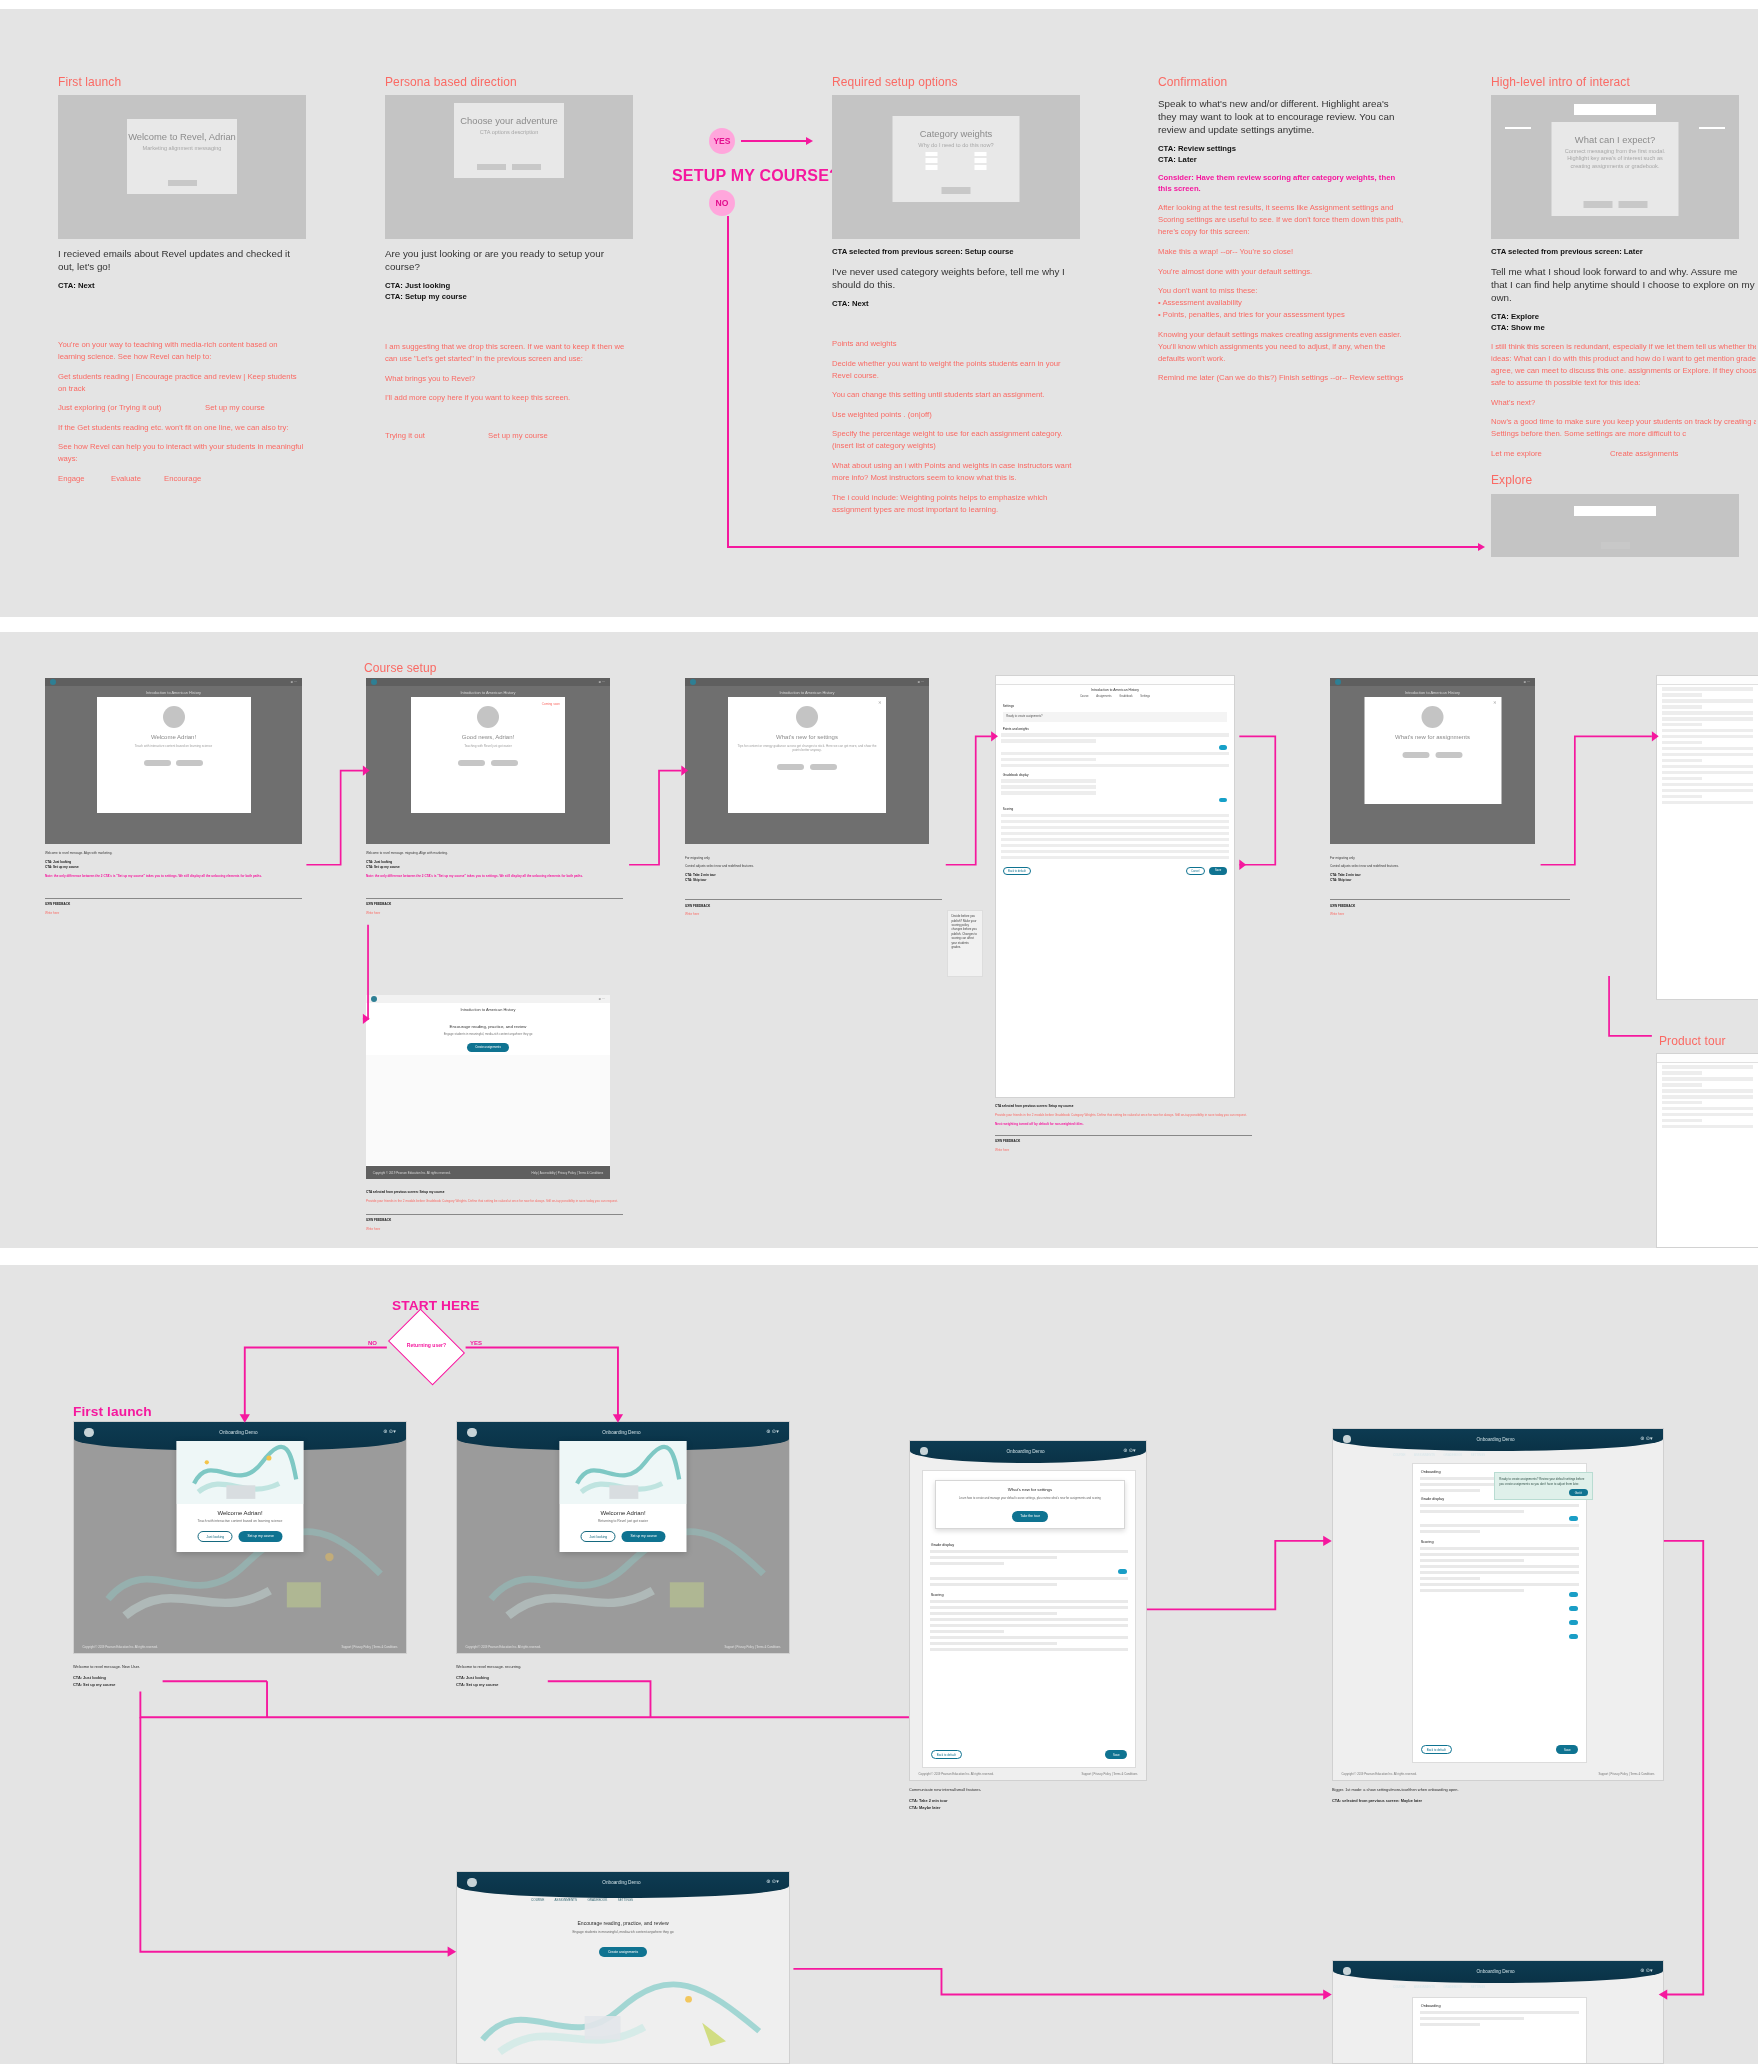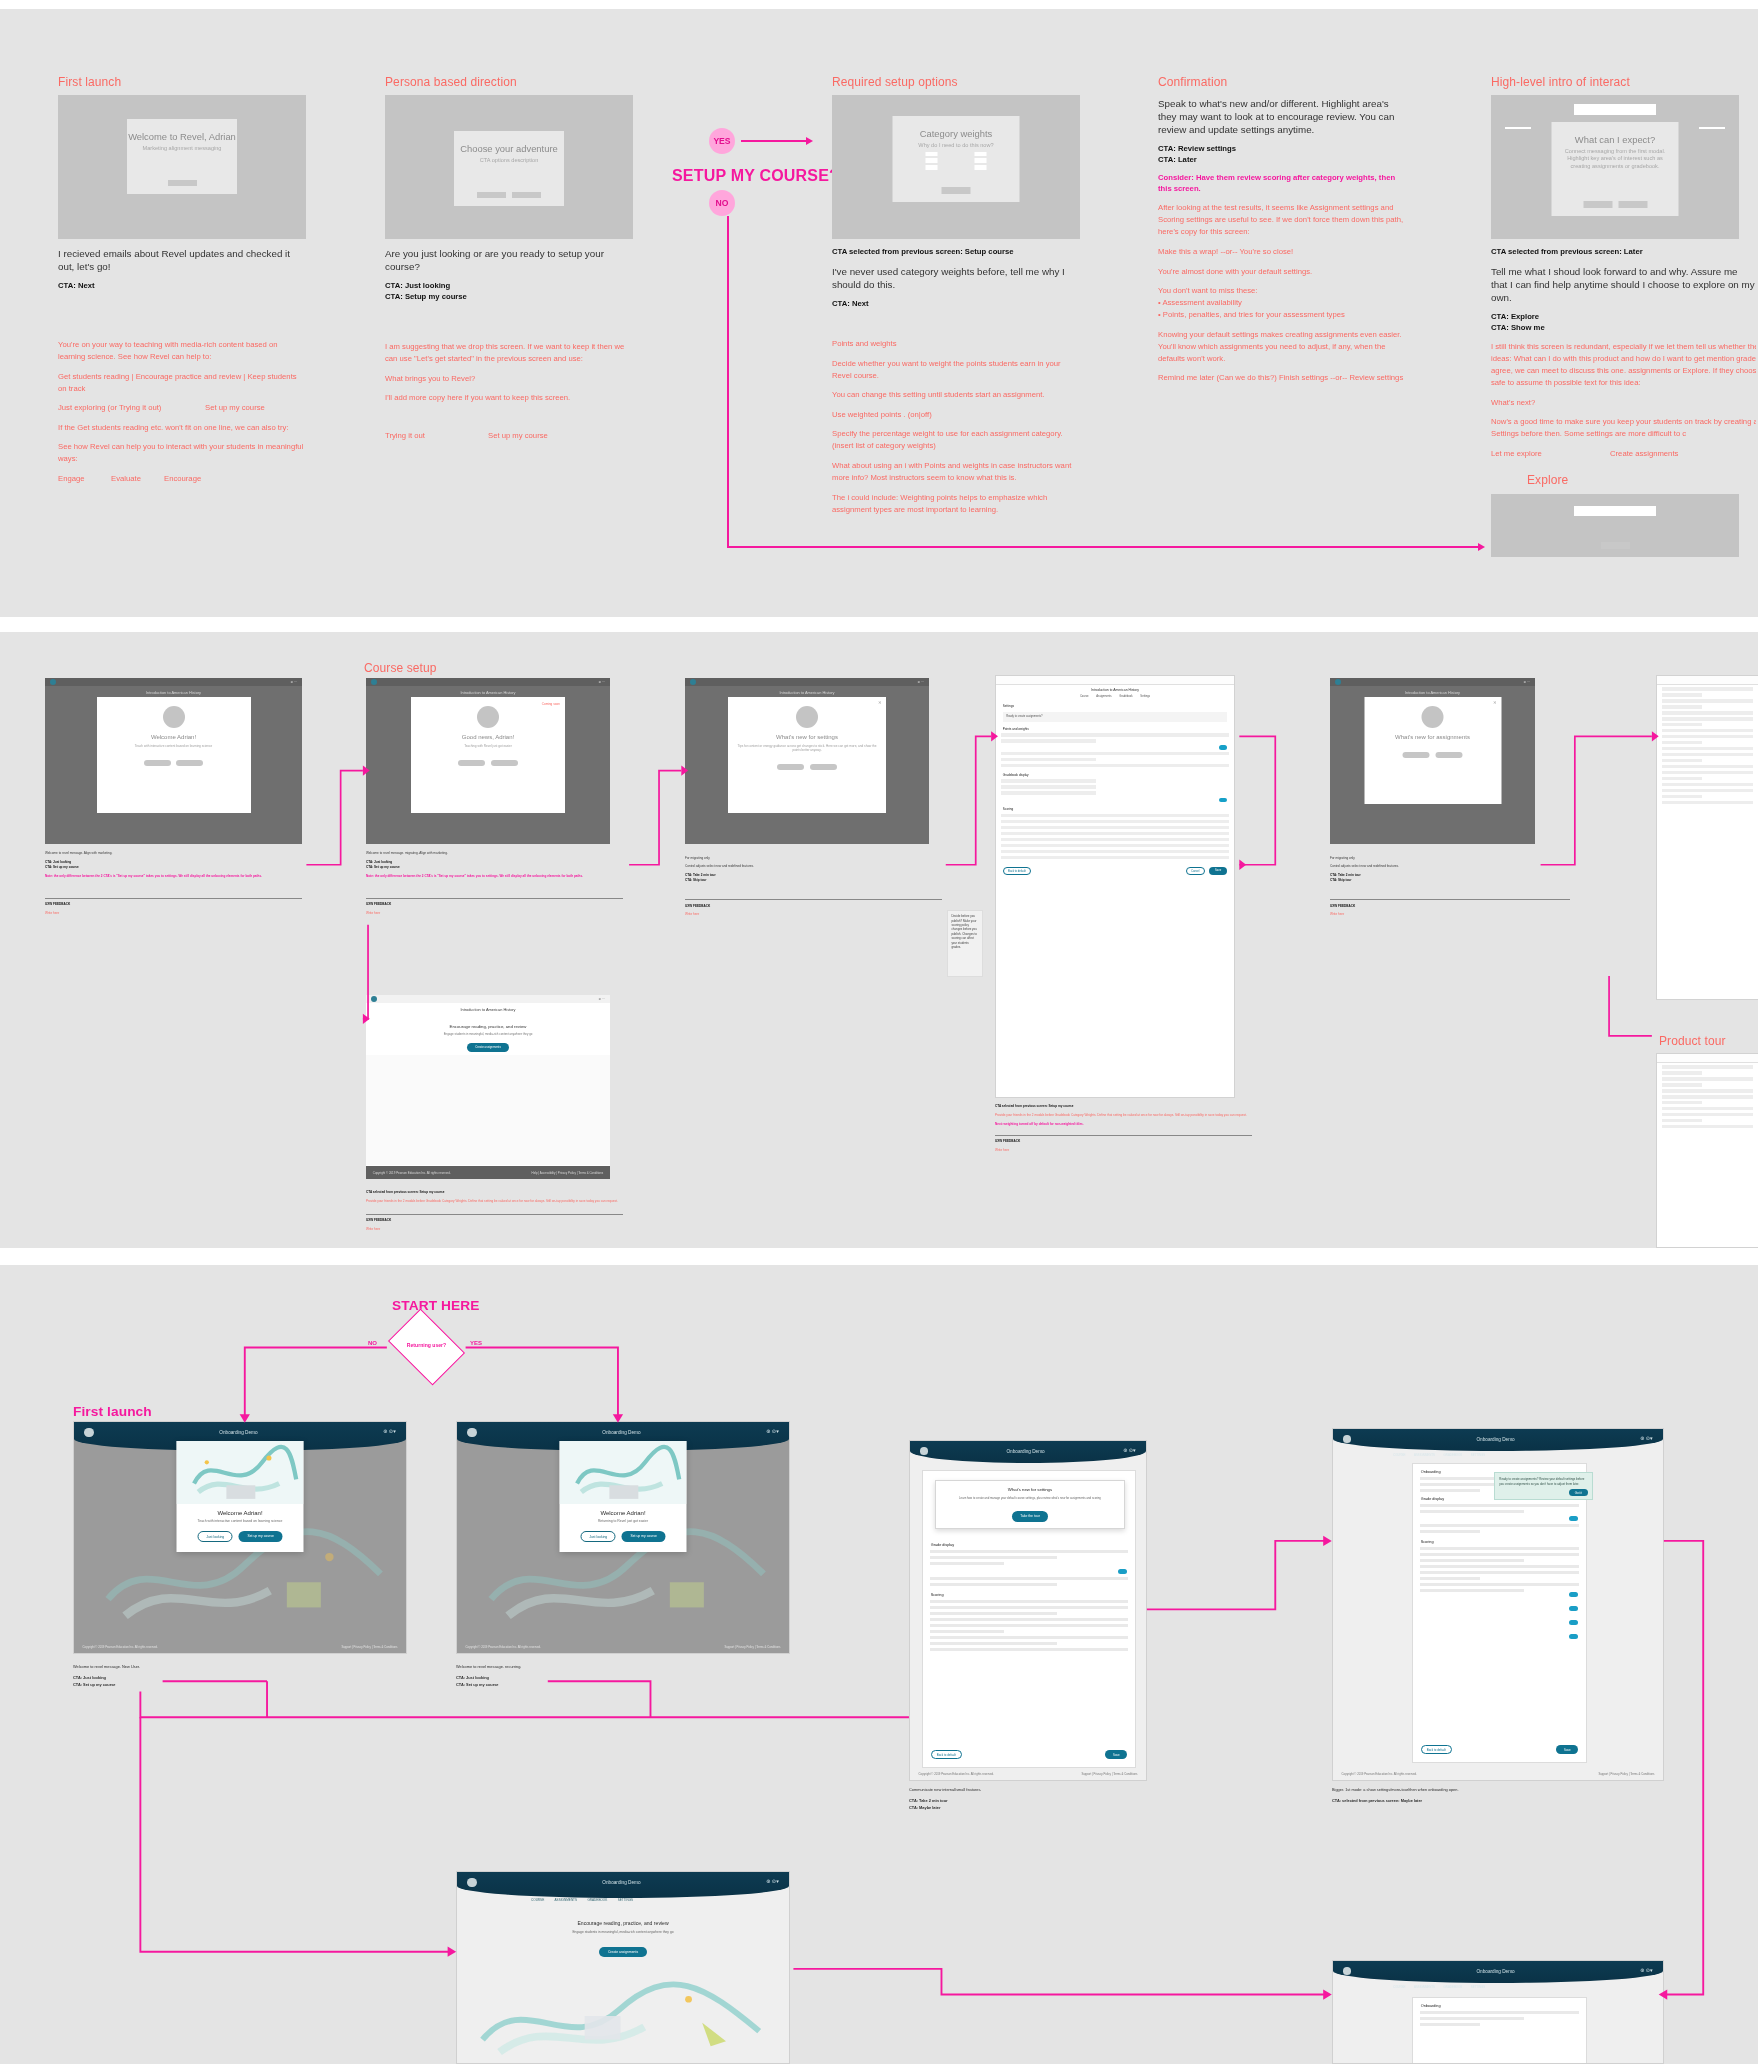--- a/index.html
+++ b/index.html
@@ -388,21 +388,21 @@
     <div class="note-red">Get students reading  |  Encourage practice and review  | Keep students on track</div>
     <div class="note-red"><span style="display:inline-block;width:147px">Just exploring  (or Trying it out)</span><span>Set up my course</span></div>
     <div class="note-red">If the Get students reading etc. won't fit on one line, we can also try:</div>
     <div class="note-red">See how Revel can help you to interact with your students in meaningful ways:</div>
     <div class="note-red"><span style="display:inline-block;width:53px">Engage</span><span style="display:inline-block;width:53px">Evaluate</span><span>Encourage</span></div>
   </div>
 
   <div class="wf-col" style="left:385px; top:75px;">
     <div class="sec-label" style="position:static; margin-bottom:6px;">Persona based direction</div>
     <div class="wf-frame tall">
-      <div class="wf-modal" style="top:36px;">
+      <div class="wf-modal" style="top:8px;">
         <div class="wf-title">Choose your adventure</div>
         <div class="wf-sub">CTA options description</div>
         <div class="wf-btns">
           <div class="wf-btn"></div>
           <div class="wf-btn"></div>
         </div>
       </div>
     </div>
     <div class="body-text">Are you just looking or are you ready to setup your course?</div>
     <div class="cta-text" style="white-space:pre-line">CTA: Just looking
@@ -489,21 +489,21 @@
       </div>
     </div>
     <div class="cta-text">CTA selected from previous screen: Later</div>
     <div class="body-text">Tell me what I shoud look forward to and why. Assure me that I can find help anytime should I choose to explore on my own.</div>
     <div class="cta-text" style="white-space:pre-line">CTA: Explore
 CTA: Show me</div>
     <div class="note-red" style="width:360px">I still think this screen is redundant, especially if we let them tell us whether they are also combining two ideas: What can I do with this product and how do I want to get mention gradebook in the mix. If you don't agree, we can meet to discuss this one. assignments or Explore. If they choose Explore, then maybe it's safe to assume th possible text for this idea:</div>
     <div class="note-red">What's next?</div>
     <div class="note-red" style="width:360px">Now's a good time to make sure you keep your students on track by creating assi don't forget to return to Settings before then. Some settings are more difficult to c</div>
     <div class="note-red"><span style="display:inline-block;width:119px">Let me explore</span><span>Create assignments</span></div>
-    <div class="sec-label" style="position:static; margin-top:13.7px;margin-left:36px;">Explore</div>
+    <div class="sec-label" style="position:static; margin-top:13.7px;">Explore</div>
     <div class="wf-frame" style="margin-top:6.8px; height:63px;">
       <div class="wf-topinput" style="top:12px;"></div>
       <div class="wf-btns" style="bottom:8.6px;">
         <div class="wf-btn"></div>
       </div>
     </div>
   </div>
 
   <div class="band" id="band-2"></div>
   <div class="sec-label" style="left:364px; top:661px;">Course setup</div>

